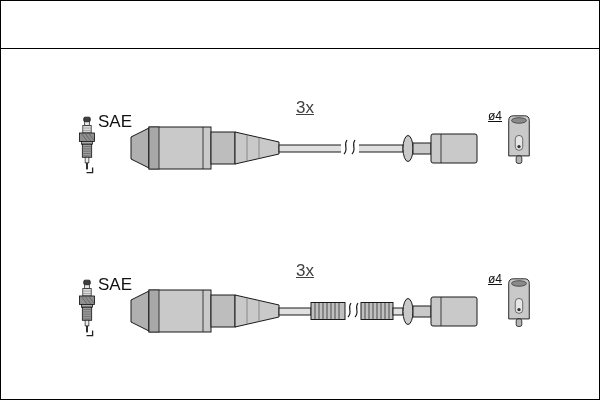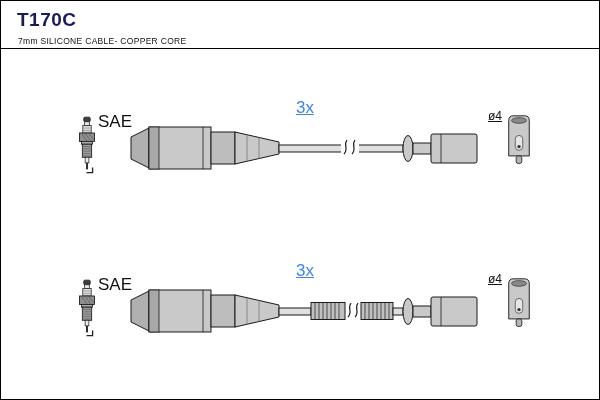--- a/index.html
+++ b/index.html
@@ -20,31 +20,29 @@
     letter-spacing:5px;line-height:1;
   }
   @supports (-webkit-background-clip: text){
     .brand{
       background:repeating-linear-gradient(110deg,#9b9b9b 0 6px,#ffffff 6px 9px);
       -webkit-background-clip:text;background-clip:text;color:transparent;
     }
   }
   .divider{left:0;top:47px;width:600px;height:1px;background:#000;}
   .sae-label{font-size:17px;color:#111;}
-  .qty-label{font-size:17px;color:#3b82f6;text-decoration:underline;}
+  .qty-label{font-size:17px;color:#404040;text-decoration:underline;}
   .dia-label{font-size:12px;color:#111;text-decoration:underline;}
   svg{display:block;}
 </style>
 </head>
 <body>
 
 <div class="page">
 
-  <div class="abs part-number">T170C</div>
-  <div class="abs subtitle">7mm SILICONE CABLE- COPPER CORE</div>
   <div class="abs divider"></div>
 
   <div>
 
     <svg class="abs" style="left:72px;top:115px;" width="28" height="62" viewBox="0 0 30 66">
       <rect x="11.5" y="1" width="7" height="5" rx="1.5" fill="#3f3f3f" stroke="#111" stroke-width="0.8"></rect>
       <rect x="12.5" y="6" width="5" height="4" fill="#e8e8e8" stroke="#222" stroke-width="0.8"></rect>
       <rect x="10.5" y="10" width="9" height="8" fill="#dcdcdc" stroke="#222" stroke-width="0.8"></rect>
       <line x1="10.5" y1="12.7" x2="19.5" y2="12.7" stroke="#888" stroke-width="0.7"></line>
       <line x1="10.5" y1="15.4" x2="19.5" y2="15.4" stroke="#888" stroke-width="0.7"></line>

